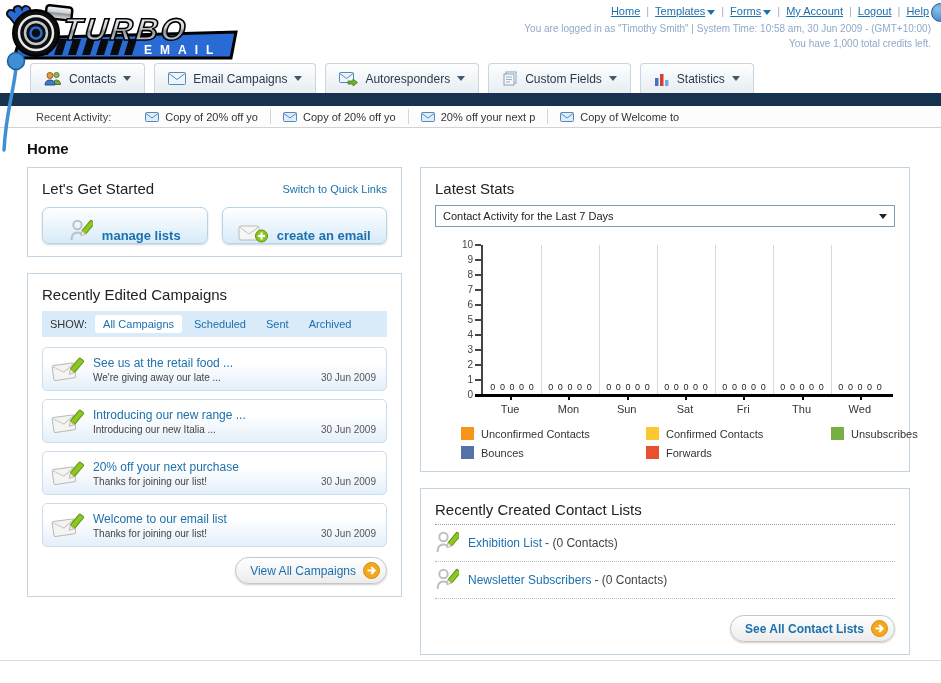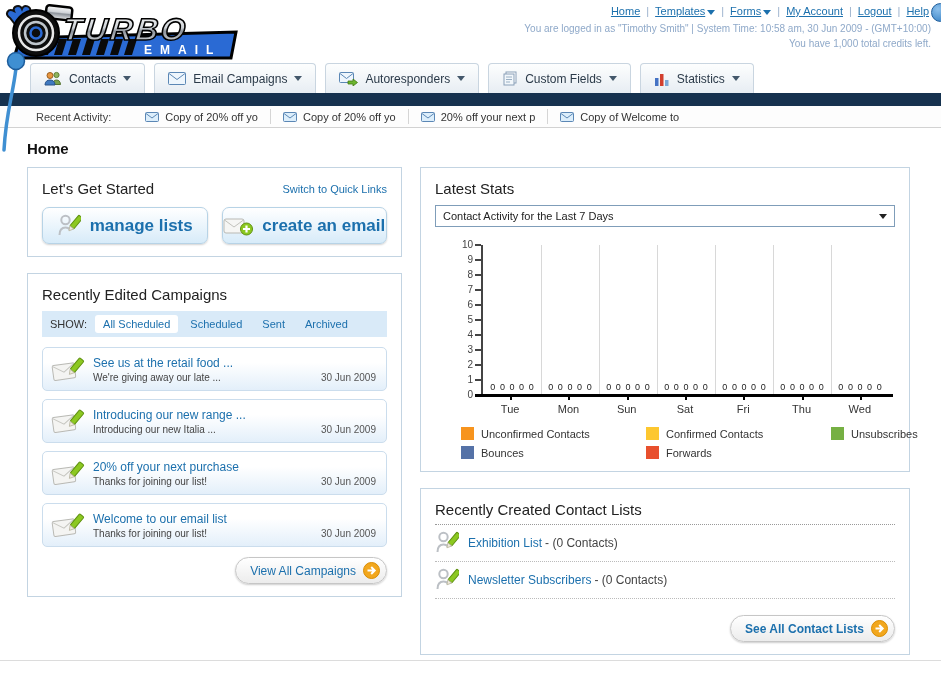--- a/index.html
+++ b/index.html
@@ -40,23 +40,23 @@
   .columns { display:flex; gap:18px; margin:0 31px 0 27px; align-items:flex-start; }
   .left-col { width:375px; flex:none; }
   .right-col { width:490px; flex:none; }
   .panel { background:#fff; border:1px solid #c3d4e2; padding:12px 14px; position:relative; }
   .panel-title { font-size:15px; color:#222; }
 
   
   .gs-head { display:flex; justify-content:space-between; align-items:center; }
   .switch-link { font-size:11px; color:#1c70ad; cursor:pointer; }
   .gs-buttons { display:flex; gap:14px; margin-top:10px; }
-  .gs-btn { flex:1; height:37px; display:flex; align-items:center; justify-content:center; gap:9px; cursor:pointer;
+  .gs-btn { flex:1; height:37px; display:flex; align-items:flex-end; justify-content:center; gap:9px; cursor:pointer;
       border:1px solid #b7d3e6; border-radius:7px; background:linear-gradient(#ffffff, #d7ebf9);
-      box-shadow:0 1px 2px rgba(0,0,0,.18); color:#1c70ad; font-weight:bold; font-size:17px; }
+      box-shadow:0 1px 2px rgba(0,0,0,.18); color:#1c70ad; font-weight:bold; font-size:13px; }
 
   
   .campaigns { margin-top:16px; }
   .showbar { display:flex; align-items:center; gap:4px; background:#d9eaf8; height:26px; margin:8px 0 10px; padding:0 8px; font-size:11px; }
   .show-label { color:#333; margin-right:4px; }
   .filter-chip { color:#1c70ad; padding:3px 8px; cursor:pointer; border-radius:3px; }
   .filter-chip.active { background:#fff; }
   .camp-row { display:flex; align-items:center; min-height:44px; padding:4px 10px 4px 8px; margin-bottom:8px; cursor:pointer;
       border:1px solid #cbdded; border-radius:5px; background:linear-gradient(#ffffff 35%, #e3effa); }
   .camp-text { flex:1; margin-left:8px; }
@@ -283,21 +283,21 @@
               <span>create an email</span>
             </div>
           </div>
       </div>
 
       <div class="panel campaigns">
         <span class="panel-title">Recently Edited Campaigns</span>
         <div class="showbar">
           <span class="show-label">SHOW:</span>
           <span id="filter-chips" style="display:flex;gap:4px;">
-              <span class="filter-chip active">All Scheduled</span>
+              <span class="filter-chip active">All Campaigns</span>
               <span class="filter-chip">Scheduled</span>
               <span class="filter-chip">Sent</span>
               <span class="filter-chip">Archived</span>
             </span>
         </div>
         <div id="camp-rows">
             <div class="camp-row">
               <span style="display:flex">
                 <svg width="34" height="27" viewBox="0 0 34 27">
                   <g transform="rotate(-8 14 16)">

